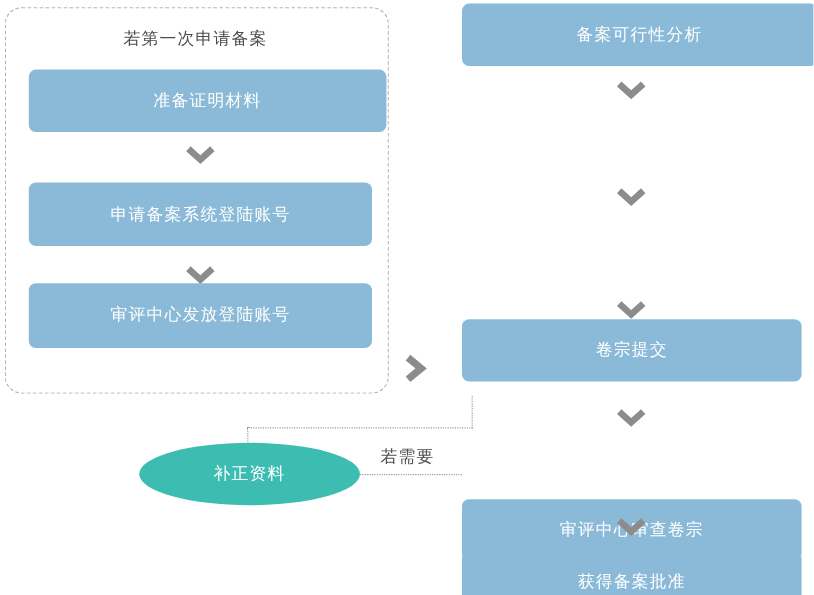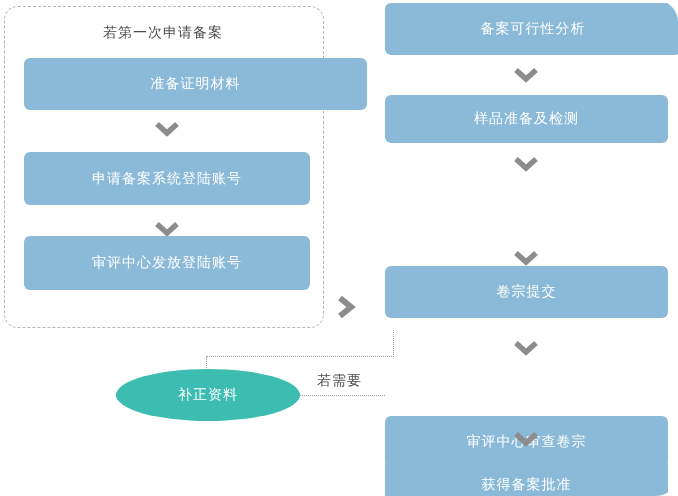--- a/index.html
+++ b/index.html
@@ -3,21 +3,20 @@
 <meta charset="utf-8">
 <style>
   html, body { margin: 0; padding: 0; background: #ffffff; }
   #stage {
     position: relative;
     width: 678px;
     height: 496px;
     overflow: hidden;
     background: #ffffff;
     font-family: Liberation Serif, serif;
-    border-radius: 22px;
   }
   .group-border {
     position: absolute;
     border: 1px dashed var(--group-border, #b5b5b5);
     border-radius: 14px;
     background: transparent;
   }
   .group-title {
     position: absolute;
     text-align: center;
@@ -63,21 +62,21 @@
 </style>
 </head>
 <body>
 
 <div id="stage">
 
   <div class="group-border" style="left:4px; top:6px; width:318px; height:320px;"></div>
 
   <div class="group-title" style="left:4px; top:24px; width:318px;">若第一次申请备案</div>
 
-  <div class="flow-box" style="left:24px; top:58px; width:343px; height:52px;">准备证明材料</div>
+  <div class="flow-box" style="left:24px; top:58px; width:298px; height:52px;">准备证明材料</div>
 
   <svg class="chev" style="left:154px; top:121px;" width="26" height="16" viewBox="0 0 26 16">
     <polyline points="3,3 13,12 23,3" fill="none" stroke="currentColor" stroke-width="5.5"></polyline>
   </svg>
 
   <div class="flow-box" style="left:24px; top:152px; width:286px; height:53px;">申请备案系统登陆账号</div>
 
   <svg class="chev" style="left:154px; top:221px;" width="26" height="16" viewBox="0 0 26 16">
     <polyline points="3,3 13,12 23,3" fill="none" stroke="currentColor" stroke-width="5.5"></polyline>
   </svg>
@@ -87,21 +86,20 @@
   <svg class="chev" style="left:336px; top:295px;" width="22" height="24" viewBox="0 0 22 24">
     <polyline points="4,3 15,12 4,21" fill="none" stroke="currentColor" stroke-width="6"></polyline>
   </svg>
 
   <div class="flow-box" style="left:385px; top:3px; width:296px; height:52px;">备案可行性分析</div>
 
   <svg class="chev" style="left:513px; top:67px;" width="26" height="16" viewBox="0 0 26 16">
     <polyline points="3,3 13,12 23,3" fill="none" stroke="currentColor" stroke-width="5.5"></polyline>
   </svg>
 
-  <div class="flow-box" style="left:385px; top:95px; width:283px; height:48px;">样品准备及检测</div>
 
   <svg class="chev" style="left:513px; top:156px;" width="26" height="16" viewBox="0 0 26 16">
     <polyline points="3,3 13,12 23,3" fill="none" stroke="currentColor" stroke-width="5.5"></polyline>
   </svg>
 
 
   <svg class="chev" style="left:513px; top:250px;" width="26" height="16" viewBox="0 0 26 16">
     <polyline points="3,3 13,12 23,3" fill="none" stroke="currentColor" stroke-width="5.5"></polyline>
   </svg>
 

